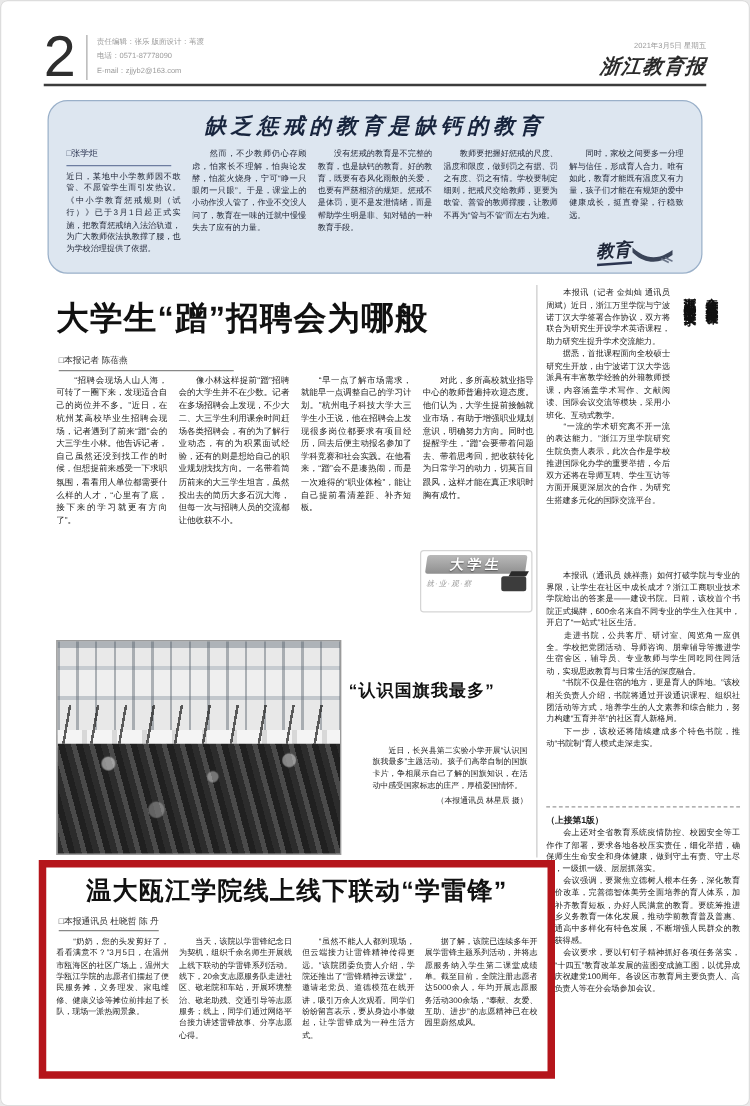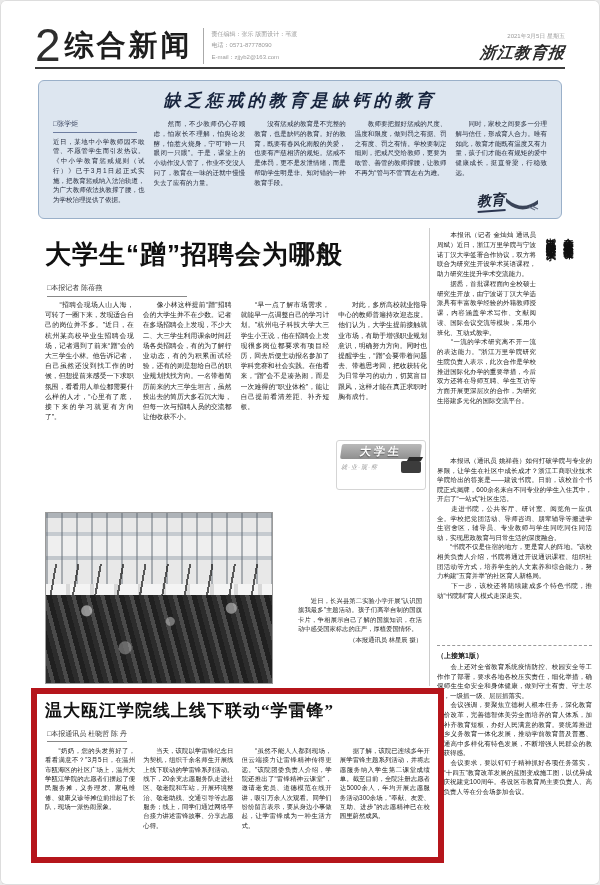--- a/index.html
+++ b/index.html
@@ -15,21 +15,21 @@
   .hdr-div { width:1px; height:36px; background:#aaa; margin:0 8px 2px 10px; }
   .masthead-info { font-size:6px; color:#9a9a9a; line-height:1.9; padding-bottom:3px; }
   .hdr-right { margin-left:auto; text-align:right; padding-bottom:2px; }
   .date-line { font-size:6px; color:#9a9a9a; margin-bottom:2px; }
   .paper-name { font-family:"DejaVu Serif", serif; font-style:italic; font-weight:bold;
                 font-size:16px; color:#2a2a2a; transform:skewX(-6deg); letter-spacing:1px; }
   .header-rule { position:absolute; left:35px; right:35px; top:67px; height:2px; background:#3c3c3c; }
 
   
   .top-box { position:absolute; left:38px; top:80px; width:524px; height:139px;
-             background:#dde6f0; border:1px solid #9ab0c9; border-radius:6px; }
+             background:#dde6f0; border:1px solid #9ab0c9; border-radius:16px; }
   .top-box-title { text-align:center; margin-top:8px; font-family:"DejaVu Serif", serif;
                    font-style:italic; font-weight:bold; font-size:17px; color:#17243d; letter-spacing:4px; }
   .top-box-cols { display:flex; gap:9px; padding:7px 14px 0 14px; height:98px; overflow:hidden; }
   .top-box-cols .col { flex:1; font-size:6.5px; line-height:1.5; text-align:justify; color:#23293a; overflow:hidden; }
   .tb-byline { display:inline-block; font-size:7px; color:#2a3350; border-bottom:1px solid #6d7da0;
                padding-bottom:2px; margin-bottom:4px; width:92%; }
   .stamp { position:absolute; right:22px; bottom:6px; display:flex; align-items:flex-end; }
   .stamp-text { font-family:"DejaVu Serif", serif; font-style:italic; font-weight:bold;
                 font-size:14px; color:#1d2638; border-bottom:2px solid #2b3550; transform:rotate(-4deg); }
 
@@ -92,34 +92,33 @@
   .cap-title { position:absolute; left:279px; top:544px; width:148px; font-size:13.5px;
                font-weight:bold; color:#111; letter-spacing:1px; }
   .cap-body { position:absolute; left:298px; top:596px; width:124px; height:40px; font-size:6.3px;
               line-height:1.5; text-align:justify; color:#222; overflow:hidden; }
   .cap-credit { position:absolute; left:298px; top:636px; width:124px; font-size:6.3px;
                 text-align:right; color:#222; }
 
   
   .red-box { position:absolute; left:31px; top:688px; width:413px; height:175px;
              border:6px solid #b5151b; background:#fff; padding:5px 8px 6px 8px; }
-  .red-title { text-align:left; font-size:17px; font-weight:bold; color:#111; letter-spacing:1px;font-family:Liberation Serif, serif; }
+  .red-title { text-align:center; font-size:20px; font-weight:bold; color:#111; letter-spacing:1px; }
   .red-byline { display:inline-block; font-size:7px; color:#333; border-bottom:1px solid #888;
                 padding-bottom:2px; margin:5px 0 4px 2px; }
   .red-cols { display:flex; gap:8px; height:112px; overflow:hidden; }
   .red-cols .col { flex:1; font-size:6.4px; line-height:1.46; text-align:justify; color:#222; overflow:hidden; }
 </style>
 </head>
 <body>
 
 <div class="page">
 
   <div class="header">
     <div class="page-num">2</div>
-    <div class="section-title">综合新闻</div>
     <div class="hdr-div"></div>
     <div class="masthead-info">
       <div>责任编辑：张乐 版面设计：苇渡</div>
       <div>电话：0571-87778090</div>
       <div>E-mail：zjjyb2@163.com</div>
     </div>
     <div class="hdr-right">
       <div class="date-line">2021年3月5日 星期五</div>
       <div class="paper-name">浙江教育报</div>
     </div>
@@ -182,20 +181,21 @@
   <div class="cont-body">　　会上还对全省教育系统疫情防控、校园安全等工作作了部署，要求各地各校压实责任，细化举措，确保师生生命安全和身体健康，做到守土有责、守土尽责，一级抓一级、层层抓落实。
 　　会议强调，要聚焦立德树人根本任务，深化教育评价改革，完善德智体美劳全面培养的育人体系，加快补齐教育短板，办好人民满意的教育。要统筹推进城乡义务教育一体化发展，推动学前教育普及普惠、普通高中多样化有特色发展，不断增强人民群众的教育获得感。
 　　会议要求，要以钉钉子精神抓好各项任务落实，把“十四五”教育改革发展的蓝图变成施工图，以优异成绩庆祝建党100周年。各设区市教育局主要负责人、高校负责人等在分会场参加会议。</div>
 
   <div class="photo">
     <div class="photo-building"></div>
     <div class="photo-banner"></div>
     <div class="photo-crowd"></div>
     <div class="photo-arms"></div>
   </div>
+  <div class="cap-title">“认识国旗我最多”</div>
   <div class="cap-body">　　近日，长兴县第二实验小学开展“认识国旗我最多”主题活动。孩子们高举自制的国旗卡片，争相展示自己了解的国旗知识，在活动中感受国家标志的庄严，厚植爱国情怀。</div>
   <div class="cap-credit">（本报通讯员 林星辰 摄）</div>
 
   <div class="red-box">
     <div class="red-title">温大瓯江学院线上线下联动“学雷锋”</div>
     <span class="red-byline">□本报通讯员 杜晓哲 陈 丹</span>
     <div class="red-cols">
       <div class="col">　　“奶奶，您的头发剪好了，看看满意不？”3月5日，在温州市瓯海区的社区广场上，温州大学瓯江学院的志愿者们摆起了便民服务摊，义务理发、家电维修、健康义诊等摊位前排起了长队，现场一派热闹景象。</div>
       <div class="col">　　当天，该院以学雷锋纪念日为契机，组织千余名师生开展线上线下联动的学雷锋系列活动。线下，20余支志愿服务队走进社区、敬老院和车站，开展环境整治、敬老助残、交通引导等志愿服务；线上，同学们通过网络平台接力讲述雷锋故事、分享志愿心得。</div>
       <div class="col">　　“虽然不能人人都到现场，但云端接力让雷锋精神传得更远。”该院团委负责人介绍，学院还推出了“雷锋精神云课堂”，邀请老党员、道德模范在线开讲，吸引万余人次观看。同学们纷纷留言表示，要从身边小事做起，让学雷锋成为一种生活方式。</div>

